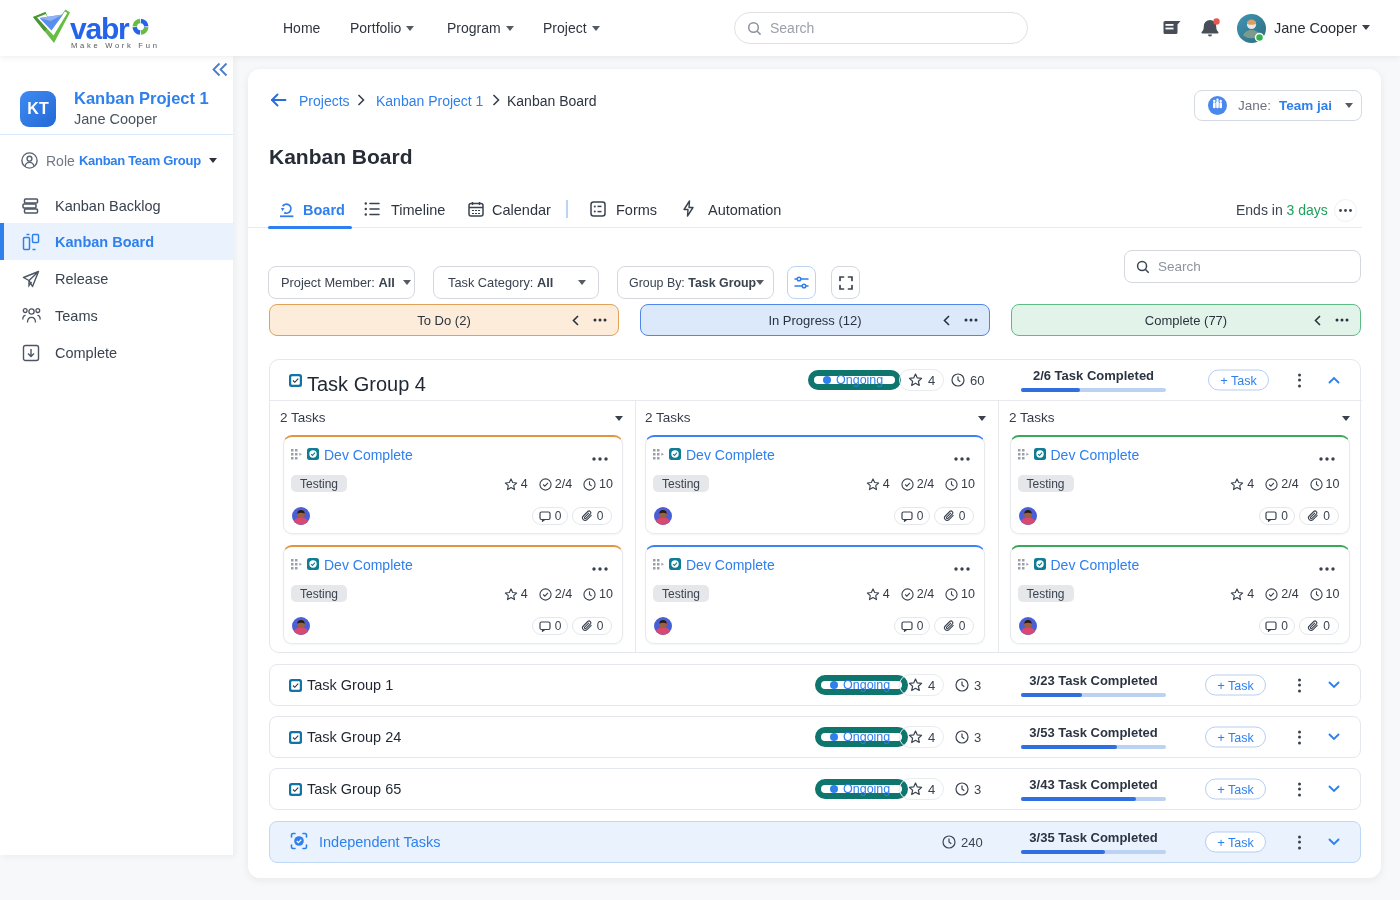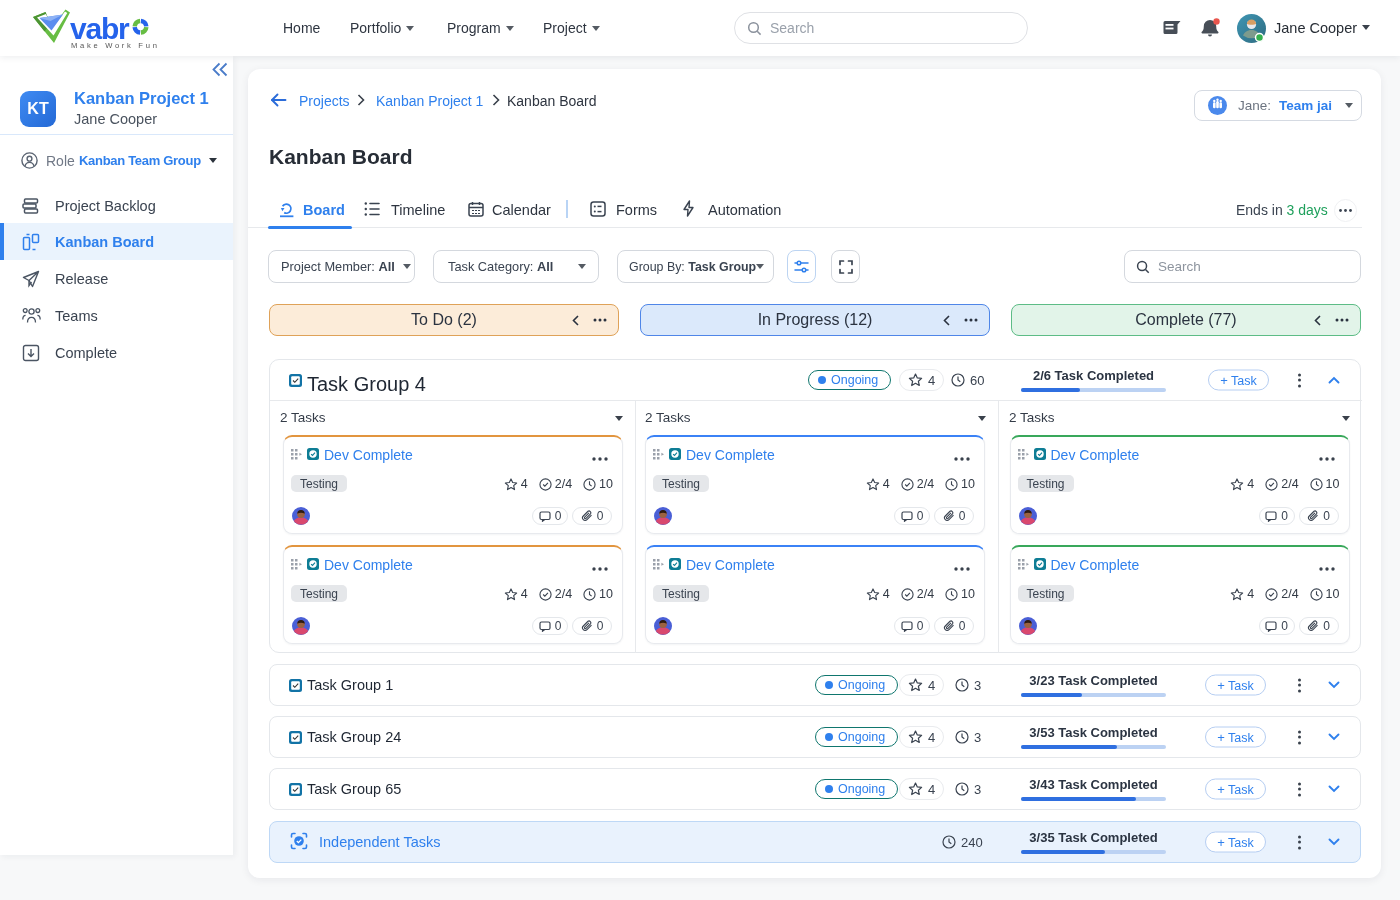--- a/index.html
+++ b/index.html
@@ -7,27 +7,27 @@
 .abs { position:absolute; }
 #header { position:absolute; left:0; top:0; width:1400px; height:56px; background:#fff; box-shadow:0 1px 7px rgba(25,35,55,.09); z-index:5; }
 #sidebar { position:absolute; left:0; top:56px; width:233px; height:799px; background:#fff; box-shadow:2px 2px 6px rgba(25,35,55,.05); z-index:2; }
 #panel { position:absolute; left:248px; top:69px; width:1133px; height:809px; background:#fff; border-radius:12px; box-shadow:0 2px 9px rgba(25,35,55,.07); }
 .navlink { position:absolute; top:0; height:56px; display:flex; align-items:center; font-size:14px; color:#2e3540; gap:5px; }
 .caret { width:0; height:0; border-left:4.5px solid transparent; border-right:4.5px solid transparent; border-top:5.5px solid #555b63; display:inline-block; }
 .blue { color:#2f80ed; }
 .mi { position:absolute; left:0; width:233px; height:37px; display:flex; align-items:center; font-size:14.5px; color:#3a4350; }
 .mi svg { position:absolute; left:22px; }
 .mi span { position:absolute; left:55px; }
-.pillbtn { position:absolute; border:1px solid #d4d8de; border-radius:8px; background:#fff; display:flex; align-items:center; font-size:12.8px; color:#3a4350; white-space:nowrap; }
-.colhead { position:absolute; top:235px; height:32px; border-radius:8px; border:1px solid; display:flex; align-items:center; justify-content:center; font-size:16px; color:#2b3340; }
+.pillbtn { position:absolute; border:1px solid #d4d8de; border-radius:8px; background:#fff; display:flex; align-items:center; font-size:12.8px; color:#3a4350; white-space:nowrap;margin-top:16px; }
+.colhead { position:absolute; top:235px; height:32px; border-radius:8px; border:1px solid; display:flex; align-items:center; justify-content:center; font-size:13px; color:#2b3340; }
 .colhead .tools { position:absolute; right:11px; display:flex; align-items:center; gap:14px; }
 .grow { position:absolute; left:21px; width:1092px; height:42px; background:#fff; border:1px solid #e4e7eb; border-radius:8px; }
 .gicon { position:absolute; left:19px; top:50%; margin-top:-6.5px; }
 .gname { position:absolute; left:37px; top:50%; transform:translateY(-50%); font-size:14.5px; color:#1f2733; }
-.ongoing { position:absolute; left:545px; top:50%; transform:translateY(-50%); height:20px; padding:0 12px 0 9px; border:1px solid #0f766e; border-radius:10px; display:flex; align-items:center; gap:5px; font-size:12.5px; color:#2f80ed; background:#fff; }
+.ongoing { position:absolute; left:545px; top:50%; transform:translateY(-50%); height:20px; padding:0 12px 0 9px; border:6px solid #0f766e; border-radius:10px; display:flex; align-items:center; gap:5px; font-size:12.5px; color:#2f80ed; background:#fff; }
 .ongoing i { width:8px; height:8px; border-radius:50%; background:#2f80ed; }
 .statpill { position:absolute; top:50%; transform:translateY(-50%); height:22px; display:flex; align-items:center; gap:5px; font-size:13px; color:#3a4350; }
 .starpill { border:1px solid #e9ebee; border-radius:11px; padding:0 8px; }
 .tcwrap { position:absolute; left:750px; top:0; width:147px; height:100%; }
 .tcwrap .tct { position:absolute; top:8px; width:100%; text-align:center; font-size:13px; font-weight:bold; color:#2b3442; white-space:nowrap; }
 .tcwrap .bar { position:absolute; left:1px; top:28px; width:145px; height:4px; border-radius:2px; background:#bcd2f3; }
 .tcwrap .bar i { display:block; height:4px; border-radius:2px; background:#2f6fe0; }
 .addtask { position:absolute; left:935px; top:50%; transform:translateY(-50%); width:61px; height:21px; border:1px solid #b6cef2; border-radius:11px; display:flex; align-items:center; justify-content:center; font-size:12.5px; color:#2f80ed; background:#fff; }
 .vdots { position:absolute; left:1024px; top:50%; transform:translateY(-50%); width:10px; text-align:center; }
 .vdots i { display:block; width:3px; height:3px; border-radius:50%; background:#39414c; margin:2.5px auto; }
@@ -114,21 +114,21 @@
   </div>
   <div class="abs" style="left:46px;top:97px;font-size:14px;color:#707886">Role</div>
   <div class="abs" style="left:79px;top:97px;font-size:13px;font-weight:bold;color:#2f80ed;letter-spacing:-.3px">Kanban Team Group</div>
   <i class="caret abs" style="left:209px;top:102px;border-top-color:#2b323c"></i>
   <div class="mi" style="top:131px">
     <svg width="18" height="16" viewBox="0 0 18 16" fill="none" stroke="#4b5563" stroke-width="1.5">
         <rect x="2.5" y="1" width="13" height="4" rx="1"></rect>
         <rect x="1" y="6" width="13" height="4" rx="1"></rect>
         <rect x="2.5" y="11" width="13" height="4" rx="1"></rect>
       </svg>
-    <span>Project Backlog</span>
+    <span>Kanban Backlog</span>
   </div>
   <div class="mi" style="top:167px;background:#eaf3fd">
     <div class="abs" style="left:0;top:0;width:4px;height:37px;background:#2f80ed"></div>
     <svg width="18" height="18" viewBox="0 0 18 18" fill="none" stroke="#2f80ed" stroke-width="1.5">
         <rect x="1.5" y="4.5" width="6" height="12" rx="1"></rect>
         <rect x="10.5" y="1.5" width="6" height="8" rx="1"></rect>
         <path d="M4.5 1.5 h3"></path>
         <path d="M10.5 16.5 h3"></path>
       </svg>
     <span style="color:#2f80ed;font-weight:bold">Kanban Board</span>

